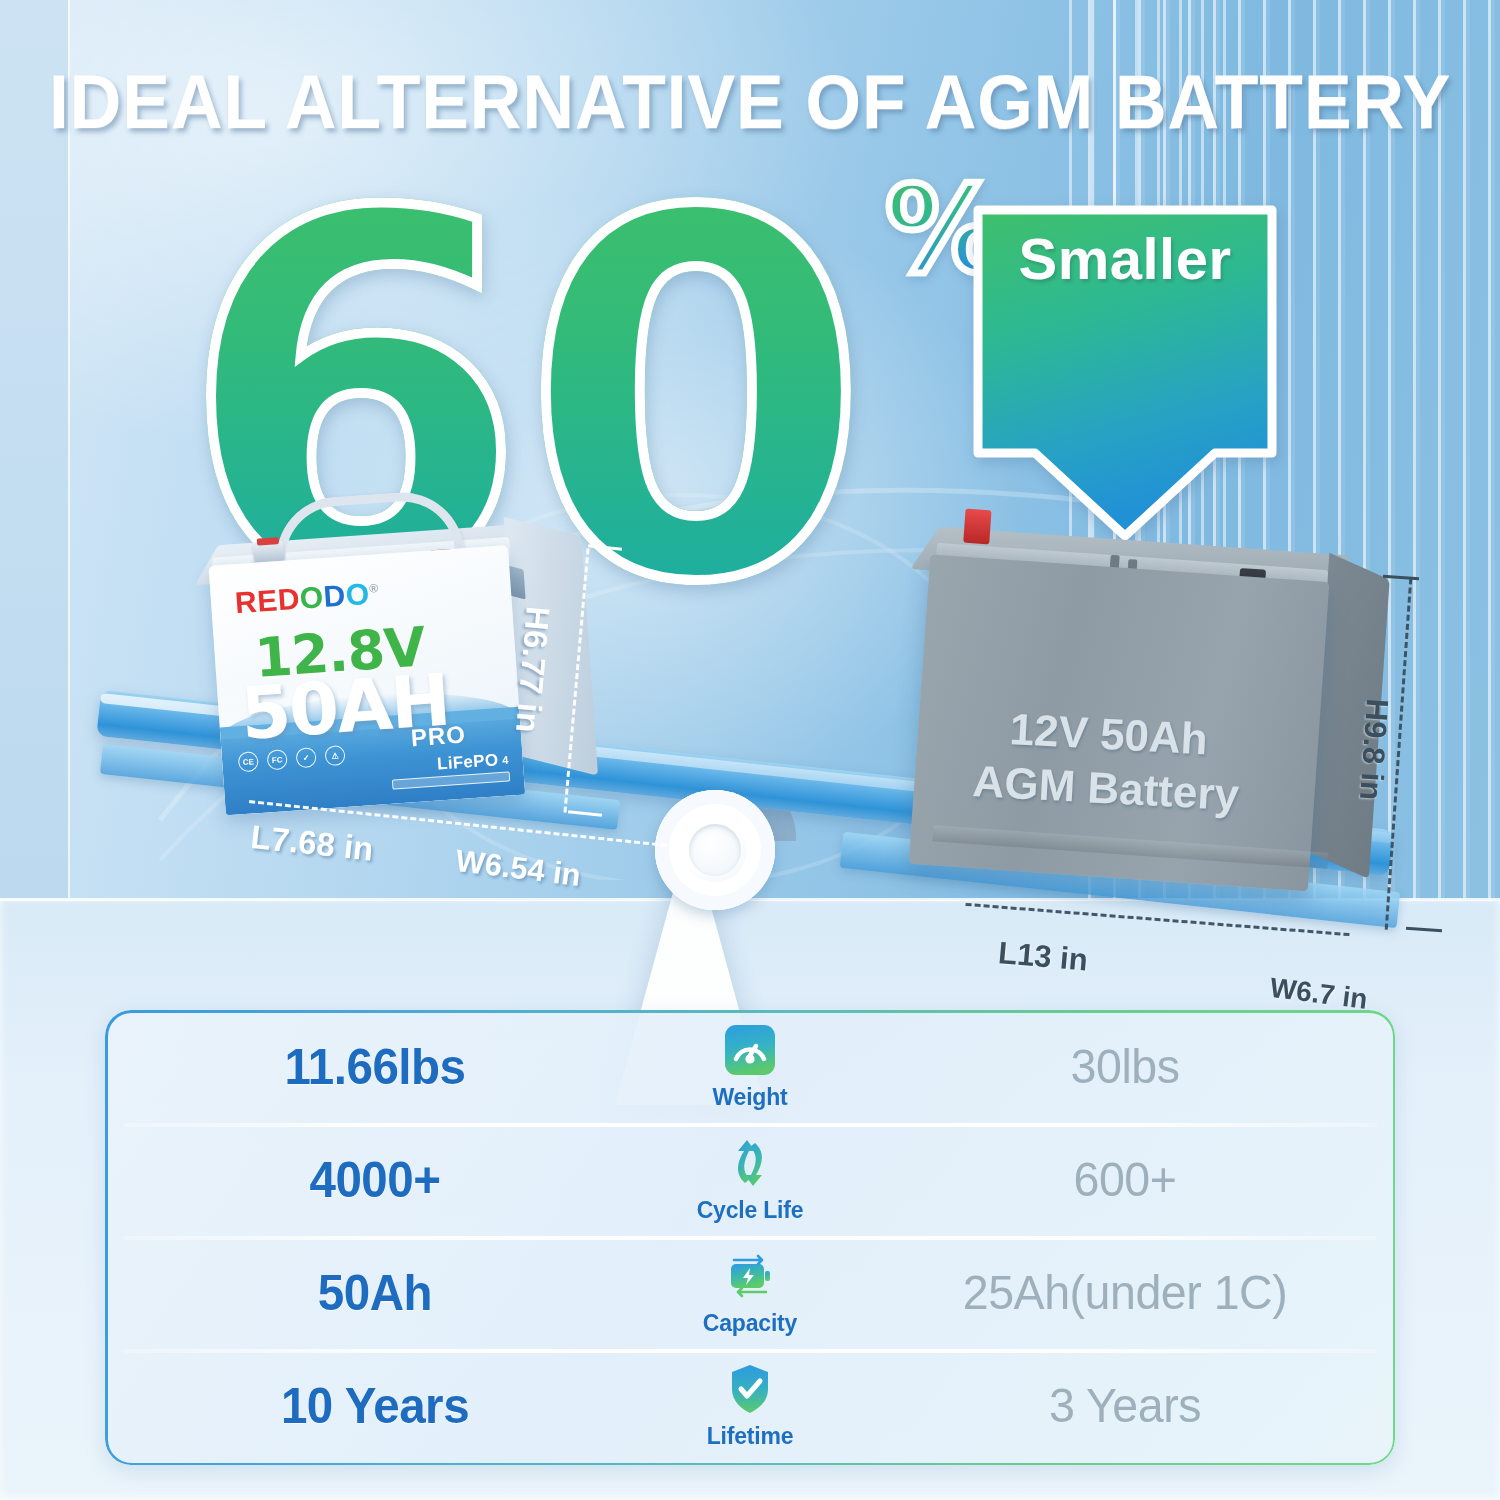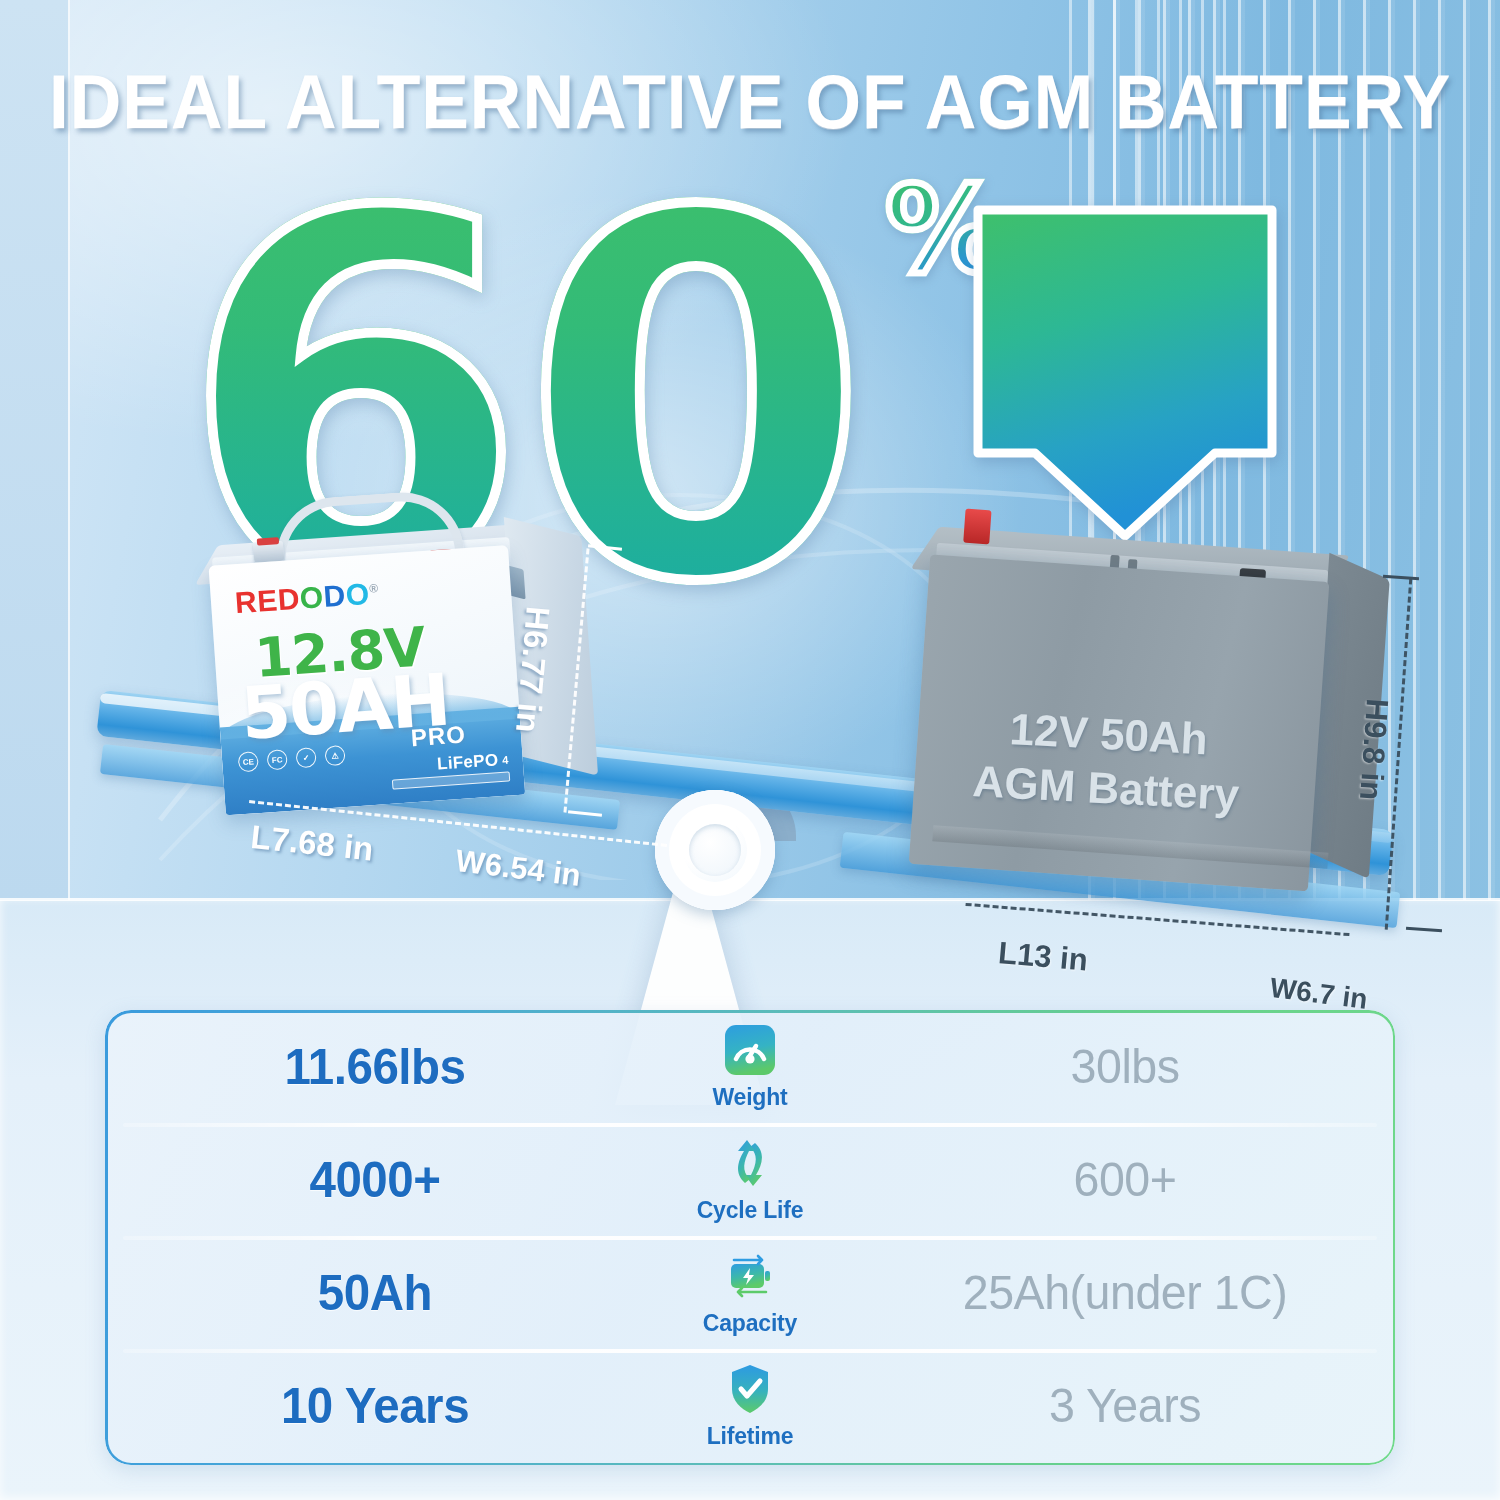--- a/index.html
+++ b/index.html
@@ -424,20 +424,21 @@
     <defs>
       <linearGradient id="gArrow" x1="0" y1="0" x2="0.25" y2="1">
         <stop offset="0%" stop-color="#3fc06b"></stop>
         <stop offset="40%" stop-color="#2db894"></stop>
         <stop offset="75%" stop-color="#27a2c4"></stop>
         <stop offset="100%" stop-color="#2191d6"></stop>
       </linearGradient>
     </defs>
     <path d="M18 12 L312 12 L312 255 L255 255 L165 338 L75 255 L18 255 Z" fill="url(#gArrow)" stroke="#ffffff" stroke-width="9" stroke-linejoin="round"></path>
   </svg>
+  <div class="smaller-label">Smaller</div>
 </div>
 
 <div class="fulcrum-backdisk"></div>
 <div class="seesaw-beam">
     <div class="beam-shine"></div>
   </div>
 <div class="plat plat-left"></div>
 <div class="plat plat-right"></div>
 <div class="fulcrum-cone"></div>
 <div class="fulcrum-disk"></div>

